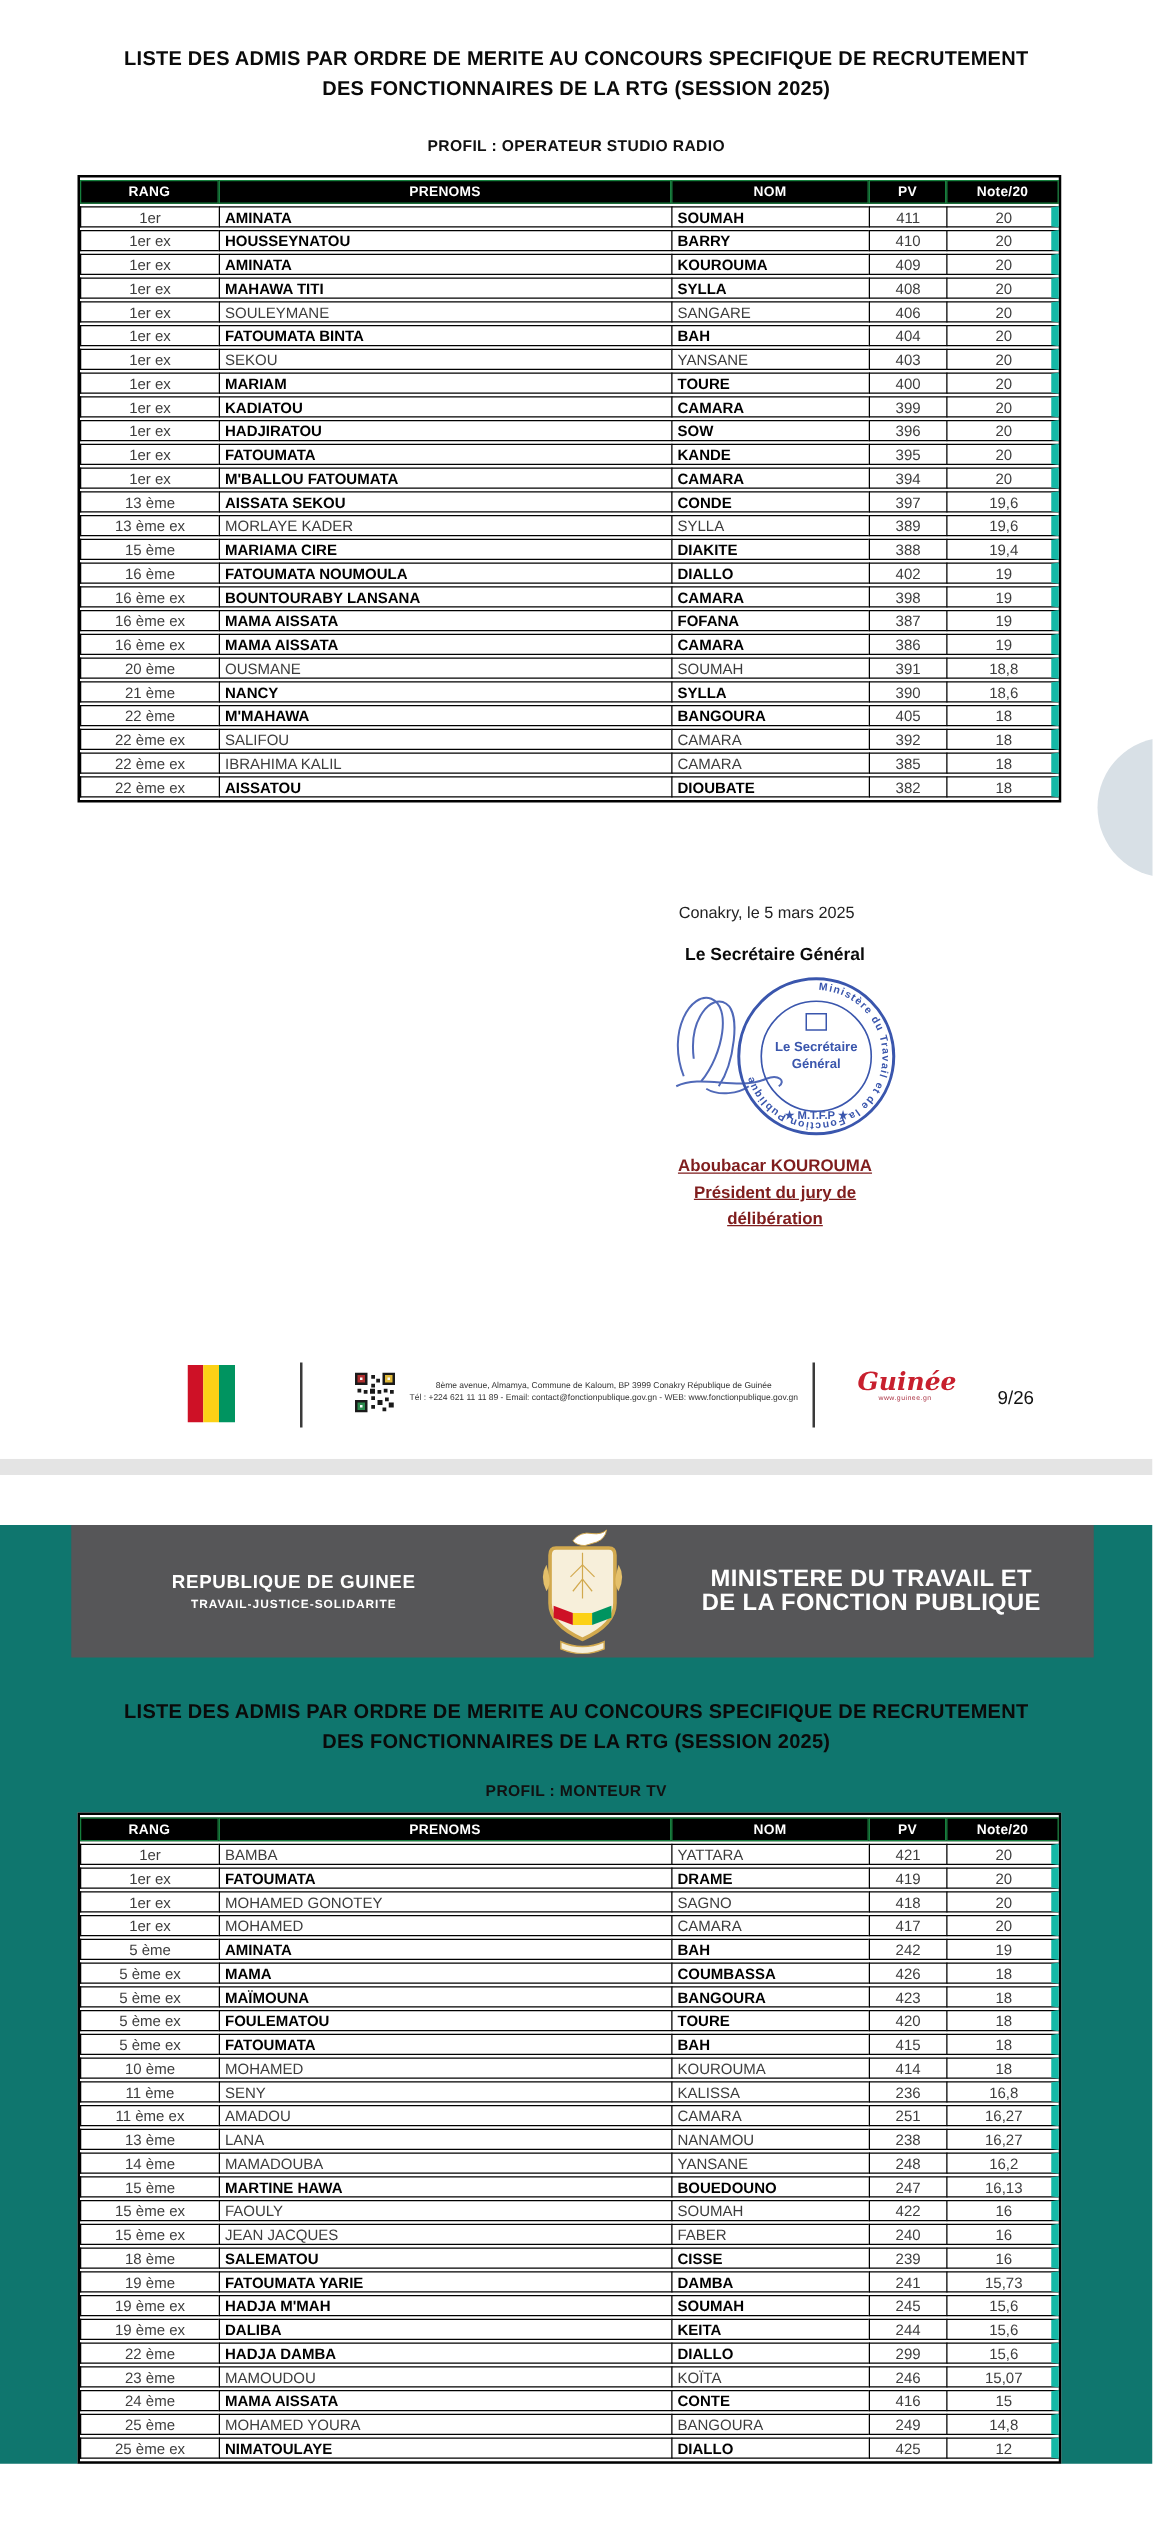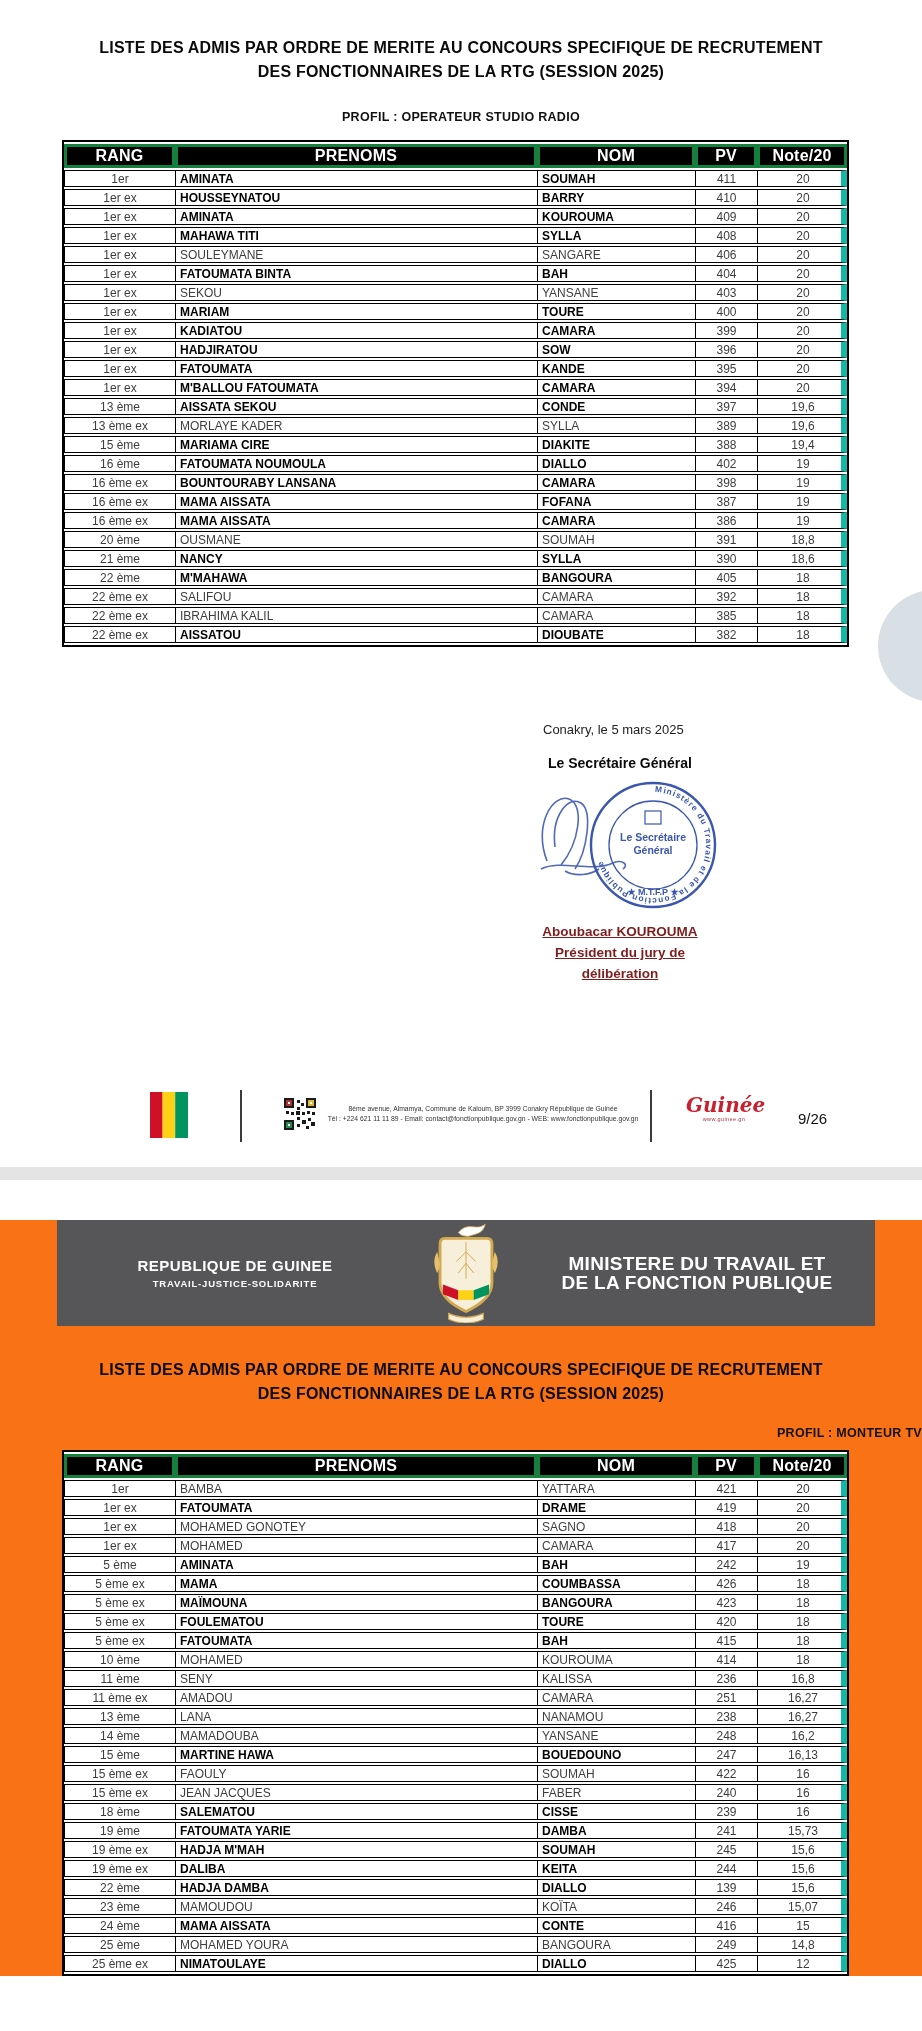--- a/index.html
+++ b/index.html
@@ -2,32 +2,32 @@
 <html><head>
 <meta charset="utf-8">
 <style>
   * { margin:0; padding:0; box-sizing:border-box; }
   body { background:#fff; font-family:"Liberation Sans", sans-serif; }
   #screen { position:relative; width:922px; height:2031px; background:#fff; overflow:hidden; margin:0 auto; }
 
   
   .page1 { position:relative; width:922px; height:1167px; background:#fff; }
   .page-sep { width:922px; height:13px; background:#e4e4e4; }
-  .page2 { position:relative; width:922px; background:#f97316; }
+  .page2 { position:relative; width:922px; background:#0f766e; }
 
   
   .doc-title { padding-top:36px; text-align:center; font-weight:bold; font-size:16px; line-height:24px; color:#0a0a0a; letter-spacing:.2px; }
   .page2 .doc-title { padding-top:32px; }
   .profil-line { margin-top:26px; text-align:center; font-weight:bold; font-size:12.5px; color:#111; letter-spacing:.3px; }
-  .page2 .profil-line { margin-top:20px;text-align:right; }
+  .page2 .profil-line { margin-top:20px; }
 
   
   table.admis { width:783px; margin:16px 0 0 62px; border:2px solid #000; border-collapse:separate; border-spacing:0 2px; table-layout:fixed; background:#fff; }
   .page2 table.admis { margin-top:10px; }
-  table.admis th { background:#000; color:#fff; font-weight:bold; font-size:16px; height:19px; border:3px solid #15803d; text-align:center; letter-spacing:.2px; }
+  table.admis th { background:#000; color:#fff; font-weight:bold; font-size:11px; height:19px; border:1px solid #15803d; text-align:center; letter-spacing:.2px; }
   table.admis td { border:1px solid #000; border-right:none; height:17px; font-size:12px; color:#3d3d3d; padding:0 4px; white-space:nowrap; overflow:hidden; }
   table.admis td:last-child { border-right:6px solid #14b8a6;padding-left:11px; }
   td.c-rang { text-align:center; }
   td.c-pv, td.c-note { text-align:center; color:#2e2e2e; }
   td.c-prenoms, td.c-nom { text-align:left; padding-left:6px; font-weight:400; color:#4a4a4a; }
   tr.b td.c-prenoms, tr.b td.c-nom { font-weight:700; color:#000; }
 
   
   .sign-area { position:absolute; top:722px; left:455px; width:330px; text-align:center; }
   .date-line { font-size:13px; color:#222; padding-left:88px; white-space:nowrap; text-align:left; }
@@ -564,21 +564,21 @@
             <td class="c-rang">19 ème ex</td>
             <td class="c-prenoms">DALIBA</td>
             <td class="c-nom">KEITA</td>
             <td class="c-pv">244</td>
             <td class="c-note">15,6</td>
           </tr>
           <tr class="b">
             <td class="c-rang">22 ème</td>
             <td class="c-prenoms">HADJA DAMBA</td>
             <td class="c-nom">DIALLO</td>
-            <td class="c-pv">139</td>
+            <td class="c-pv">299</td>
             <td class="c-note">15,6</td>
           </tr>
           <tr>
             <td class="c-rang">23 ème</td>
             <td class="c-prenoms">MAMOUDOU</td>
             <td class="c-nom">KOÏTA</td>
             <td class="c-pv">246</td>
             <td class="c-note">15,07</td>
           </tr>
           <tr class="b">

